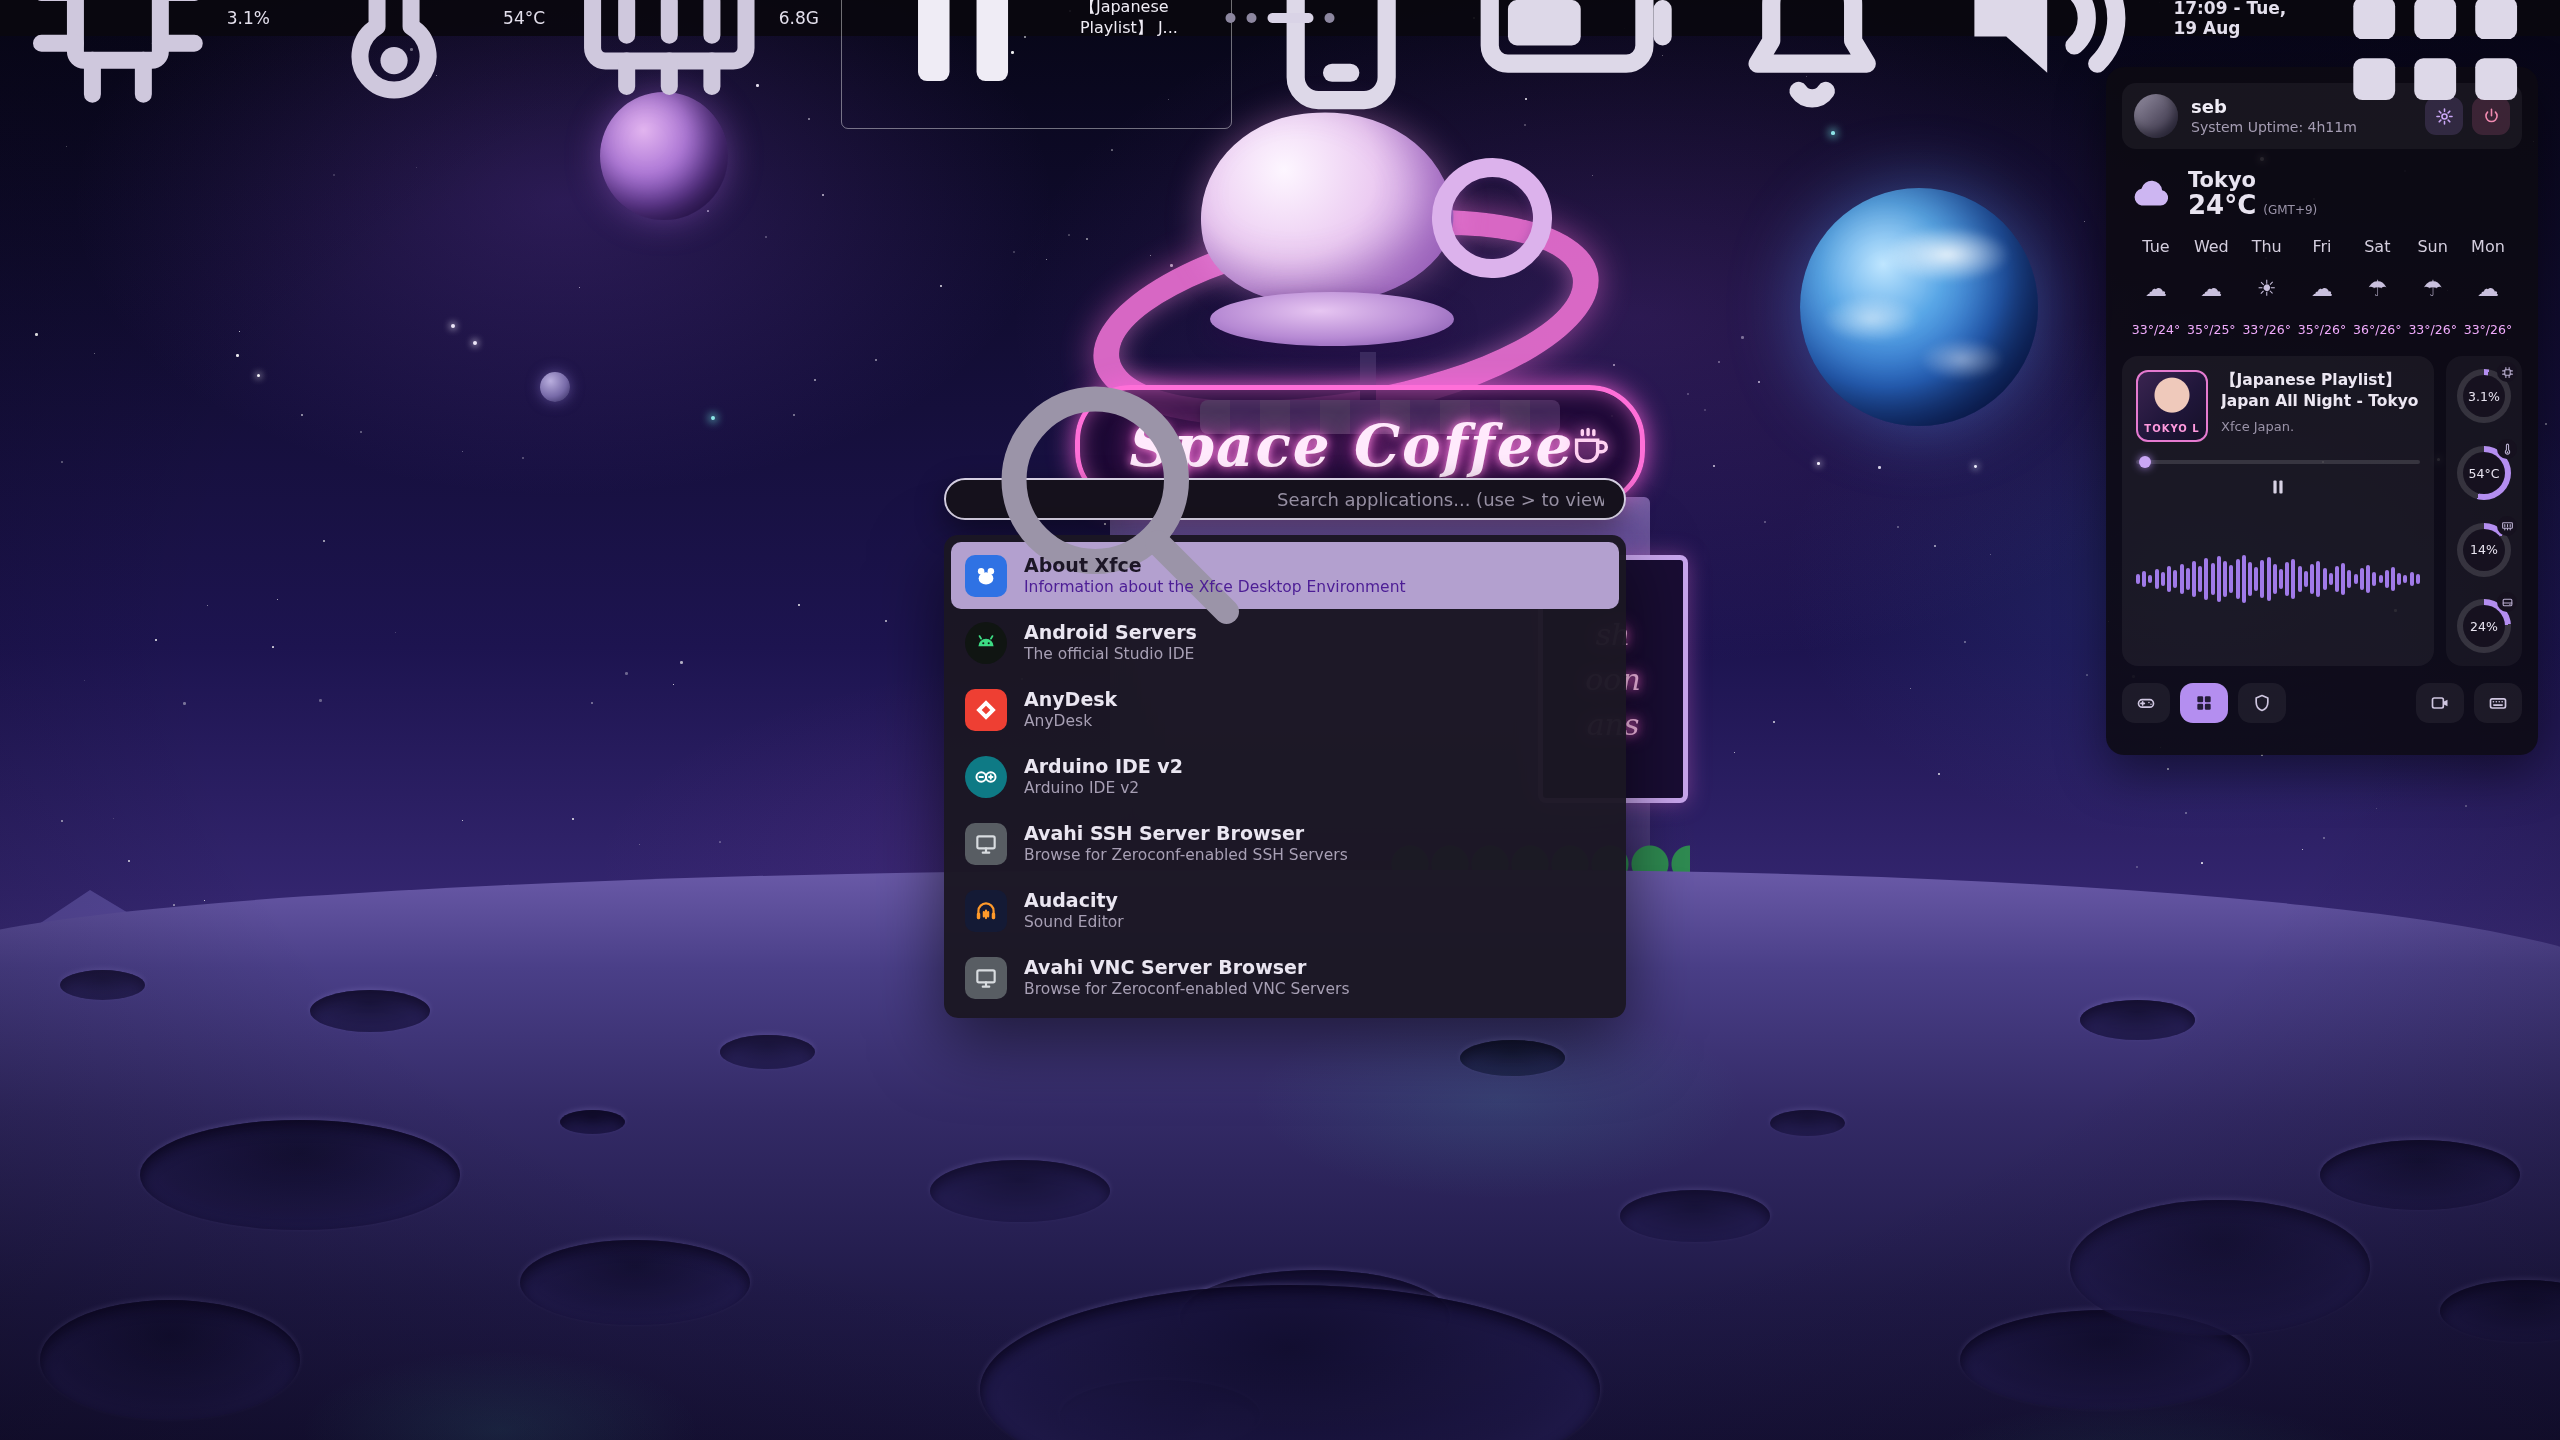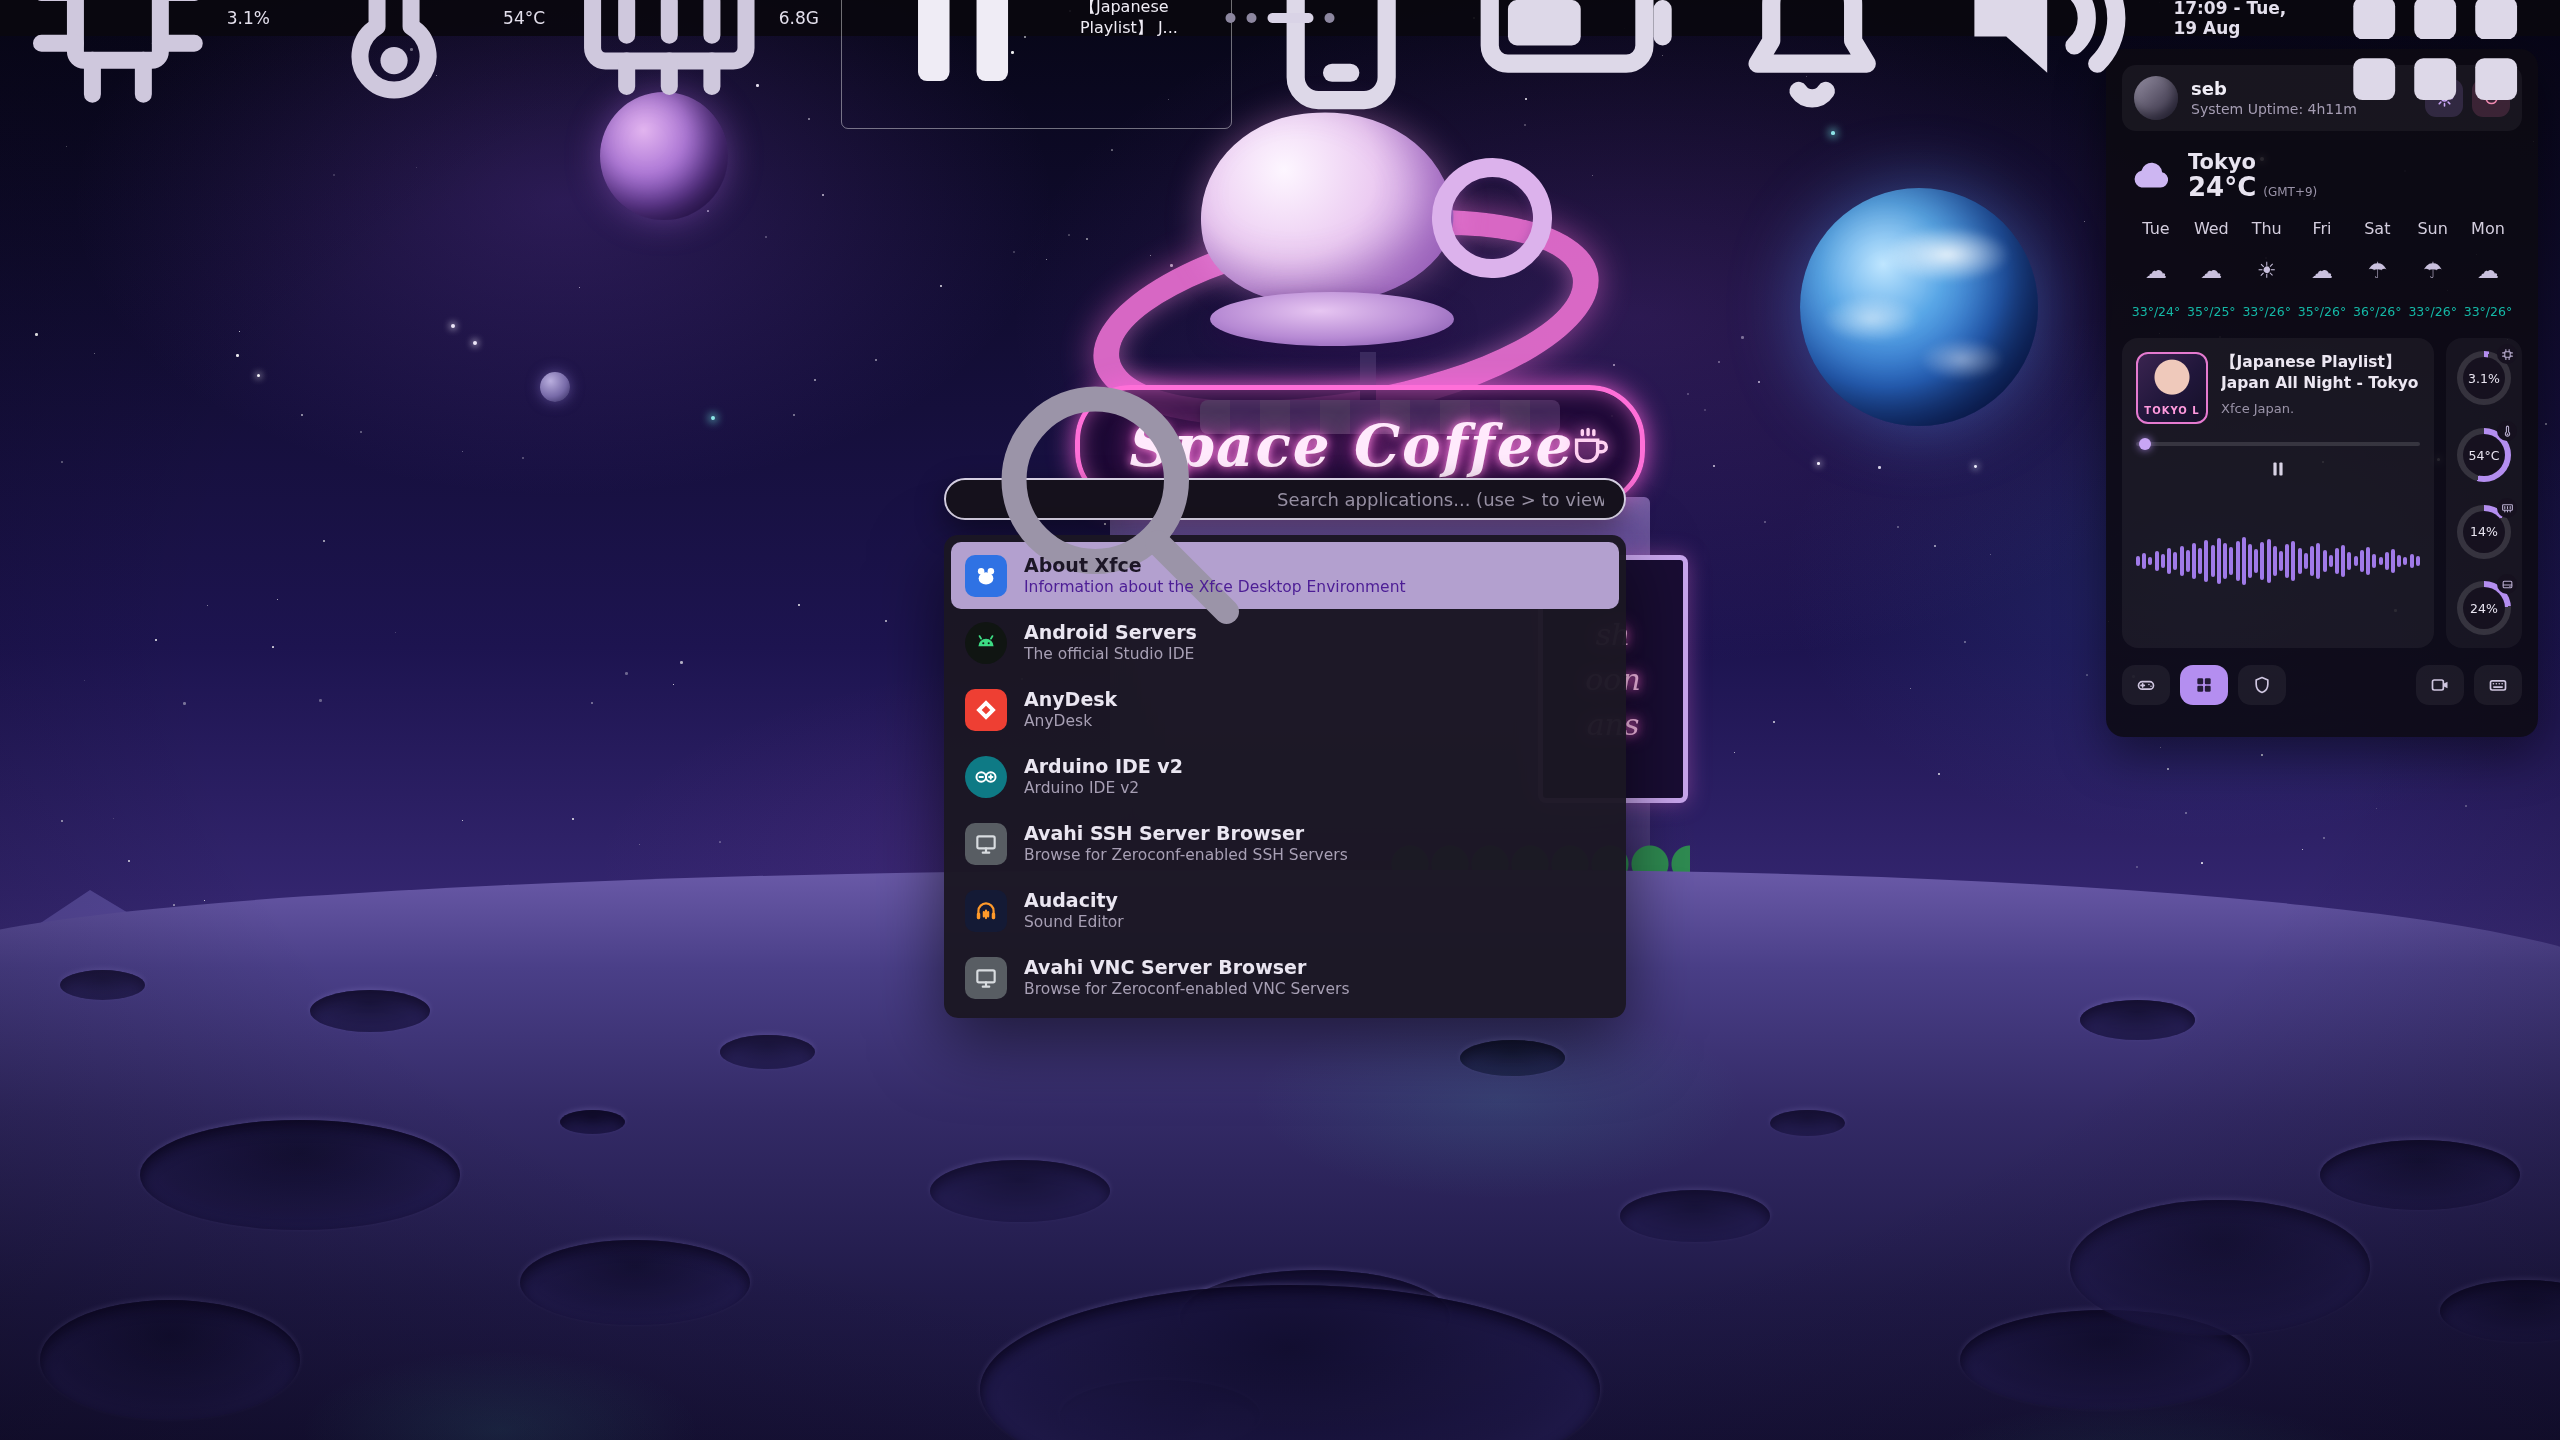--- a/index.html
+++ b/index.html
@@ -130,21 +130,21 @@
     display:flex;align-items:center;justify-content:center}
   .result-icon.circle{border-radius:50%}
   .result-icon svg{width:26px;height:26px}
   .result-text{display:flex;flex-direction:column;gap:3px;min-width:0}
   .result-title{font-size:19px;font-weight:bold;color:#eae6f1;line-height:1.1}
   .result-desc{font-size:15.5px;color:#a79fb4;line-height:1.1}
   .result-item.selected .result-title{color:#1c1626}
   .result-item.selected .result-desc{color:#4c1d95}
 
   
-  .sidebar{position:absolute;left:2106px;top:49px;width:432px;height:688px;z-index:40;
+  .sidebar{position:absolute;left:2106px;top:67px;width:432px;height:688px;z-index:40;
     background:rgba(13,10,18,.88);border-radius:18px;padding:16px;box-sizing:border-box;
     display:flex;flex-direction:column;gap:15px;box-shadow:0 18px 50px rgba(0,0,0,.45)}
   .card{background:rgba(255,255,255,.05);border-radius:14px}
   .user-card{height:66px;display:flex;align-items:center;gap:13px;padding:0 12px;box-sizing:border-box}
   .avatar{width:44px;height:44px;border-radius:50%;flex:none;
     background:linear-gradient(135deg,#948ea2 0%,#5a5468 55%,#39344a 100%);
     box-shadow:inset -4px -6px 10px rgba(0,0,10,.4)}
   .user-name{font-size:18px;font-weight:bold;color:#f0edf6;line-height:1.2}
   .user-uptime{font-size:14px;color:#a59db3;line-height:1.3}
   .user-actions{margin-left:auto;display:flex;gap:9px}
@@ -158,21 +158,21 @@
   .weather-head{display:flex;align-items:center;gap:14px}
   .weather-head .i{color:#cdb6f2}
   .weather-city{font-size:21px;font-weight:bold;line-height:1.15}
   .weather-temp-row{display:flex;align-items:baseline;gap:7px}
   .weather-temp{font-size:26px;font-weight:bold;line-height:1.05}
   .weather-tz{font-size:12px;color:#9a93a8}
   .forecast{display:flex;justify-content:space-between;margin-top:18px;padding:0 2px}
   .fc-col{display:flex;flex-direction:column;align-items:center;gap:22px;width:52px}
   .fc-day{font-size:16px;color:#d4cede}
   .fc-icon{font-size:22px;color:#c9c0dd;line-height:1}
-  .fc-temp{font-size:12.5px;color:#14b8a6;white-space:nowrap}
+  .fc-temp{font-size:12.5px;color:#f0abfc;white-space:nowrap}
 
   .media-region{display:flex;gap:12px;height:310px}
   .media-card{flex:1;border-radius:16px;background:rgba(255,255,255,.05);
     padding:14px;box-sizing:border-box;display:flex;flex-direction:column;min-width:0}
   .media-top{display:flex;gap:13px}
   .album-art{width:72px;height:72px;border-radius:12px;flex:none;position:relative;
     background:radial-gradient(circle at 50% 34%,#efc9bb 0 17px,transparent 18px),
                linear-gradient(135deg,#3a2450 0%,#20163a 55%,#151028 100%);
     border:2px solid #e57ad0;box-sizing:border-box;overflow:hidden}
   .art-label{position:absolute;left:0;right:0;bottom:6px;text-align:center;

